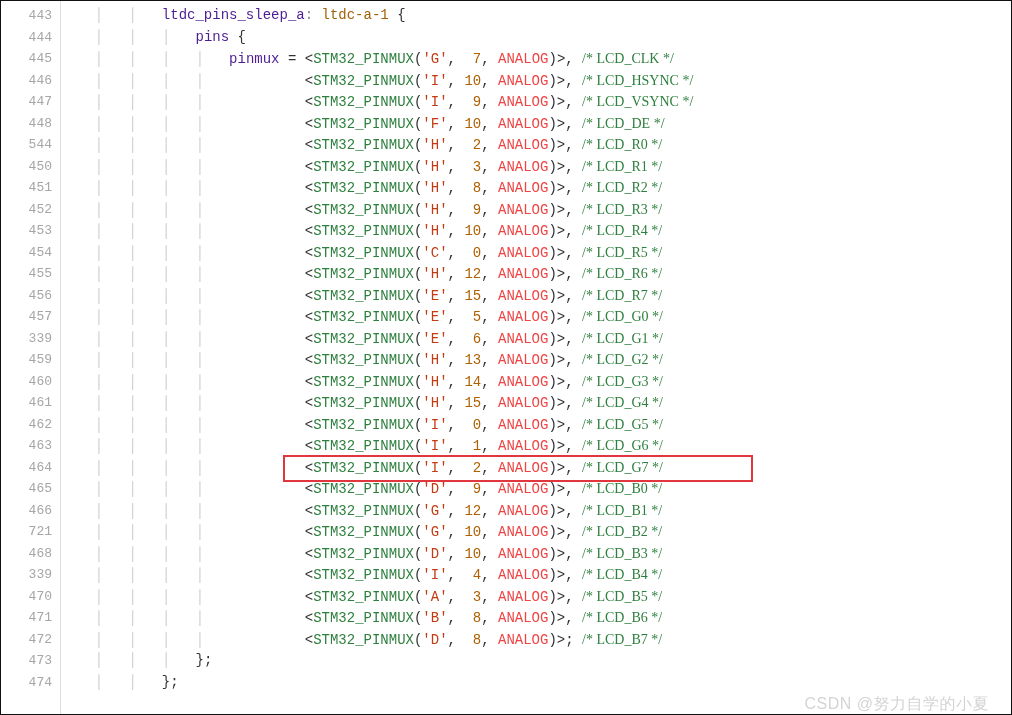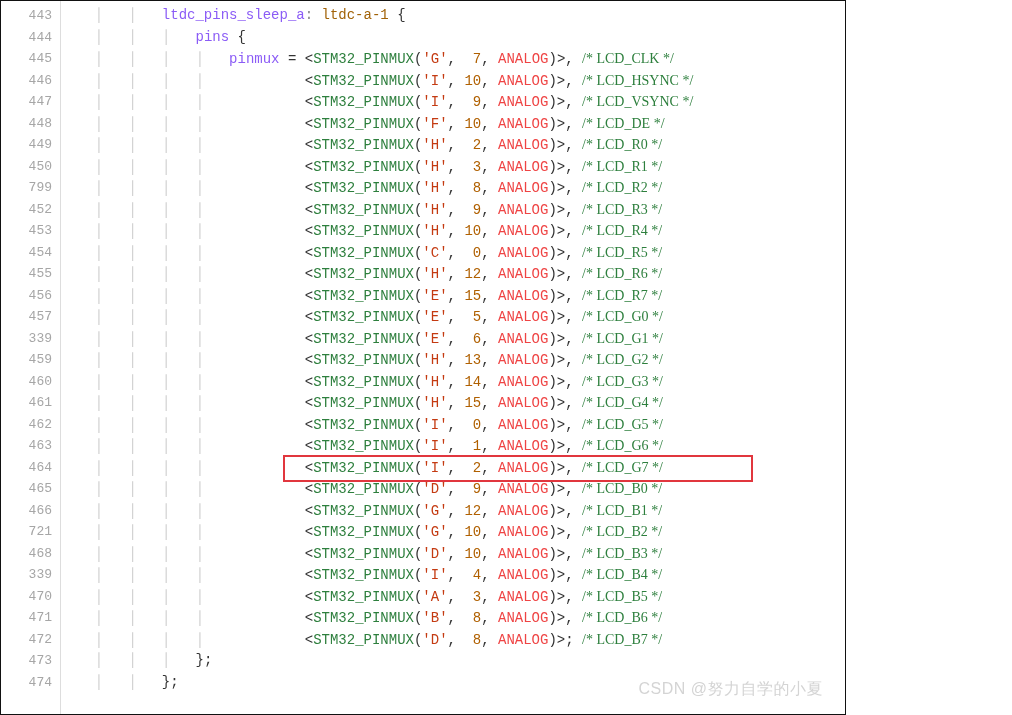--- a/index.html
+++ b/index.html
@@ -6,21 +6,21 @@
     margin: 0;
     padding: 0;
     width: 1012px;
     height: 715px;
     background: #ffffff;
     overflow: hidden;
   }
   .frame {
     position: relative;
     box-sizing: border-box;
-    width: 846px;
+    width: 1012px;
     height: 715px;
     border: 1px solid #111;
     display: flex;
     font-family: Consolas, "Courier New", monospace;
     font-size: 14px;
     line-height: 21.5px;
     color: #333;
   }
   .gutter {
     box-sizing: border-box;
@@ -37,60 +37,60 @@
   .gutter div { height: 21.5px; }
   .code {
     flex: 1 1 auto;
     padding: 4px 0 0 0;
     white-space: pre;
     position: relative;
   }
   .code .row { height: 21.5px; }
   .indent-guide { color: #ccc; }
   .colon { color: #888; }
-  .name  { color: #8b5cf6; }
+  .name  { color: #4c1d95; }
   .label-red { color: #a16207; }
   .brace { color: #333; }
   .func  { color: #2d7f3d; font-family: Liberation Mono, monospace; }
   .str   { color: #c43a11; }
   .num   { color: #b06000; }
   .mode  { color: #ef4444; margin-top: 8px; }
   .cmt   { color: #2d7f3d; font-family: Liberation Serif, serif; }
   .punct { color: #333; }
   .highlight-box {
     position: absolute;
     border: 2px solid #e1363e;
     background: transparent;
     pointer-events: none;
   }
   .watermark {
     position: absolute;
     right: 22px;
-    bottom: 15px;
+    bottom: 0;
     color: #d4d4d4;
     font-family: Arial, sans-serif;
     font-size: 16px;
     letter-spacing: 0.5px;
     user-select: none;
   }
 </style>
 </head>
 <body>
 
 <div class="frame">
   <div class="gutter" id="gutter">
       <div>443</div>
       <div>444</div>
       <div>445</div>
       <div>446</div>
       <div>447</div>
       <div>448</div>
-      <div>449</div>
+      <div>544</div>
       <div>450</div>
-      <div>799</div>
+      <div>451</div>
       <div>452</div>
       <div>453</div>
       <div>454</div>
       <div>455</div>
       <div>456</div>
       <div>457</div>
       <div>339</div>
       <div>459</div>
       <div>460</div>
       <div>461</div>

